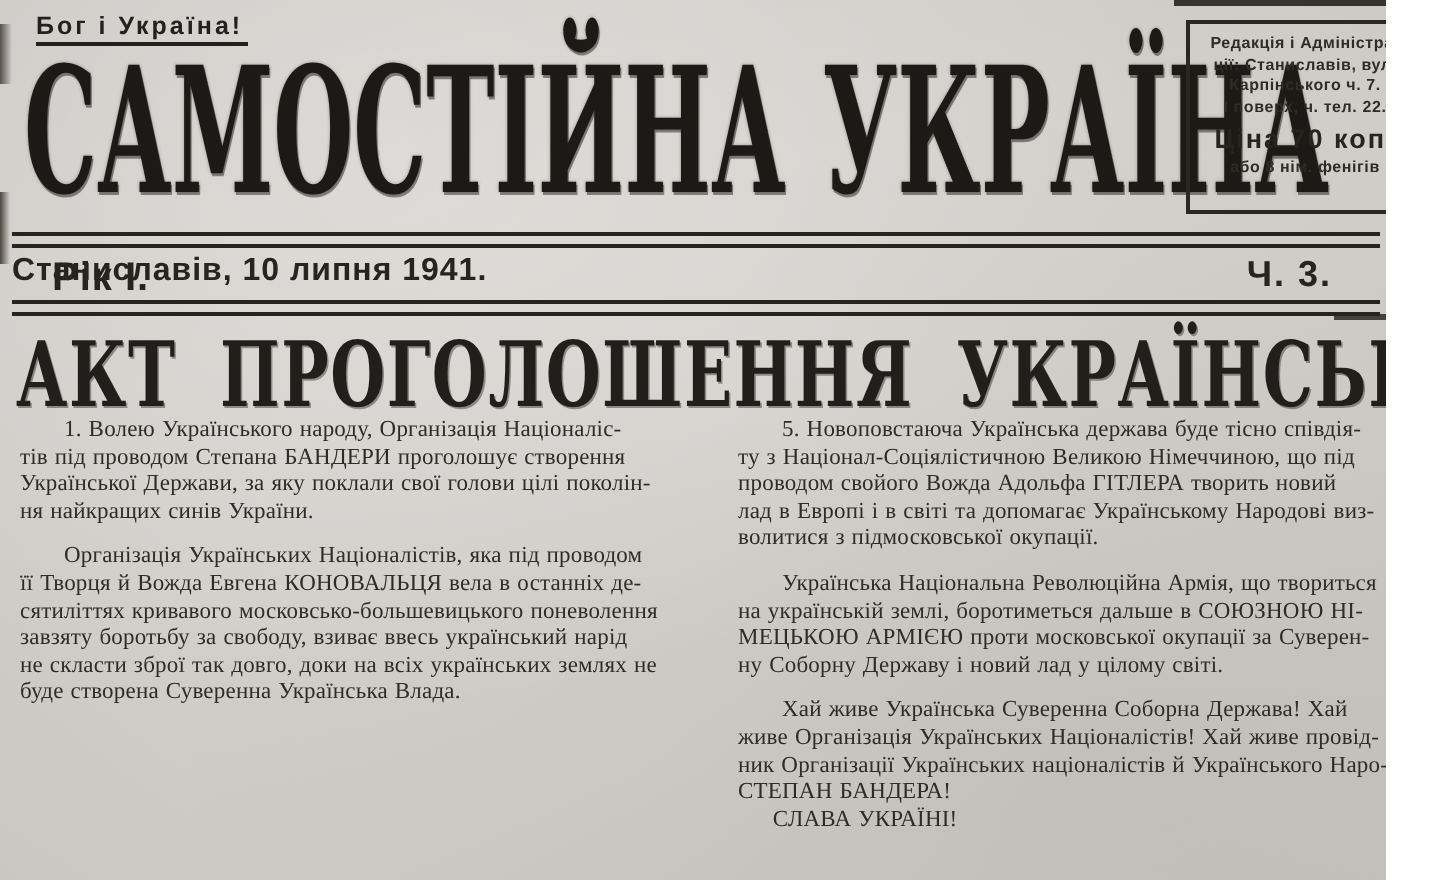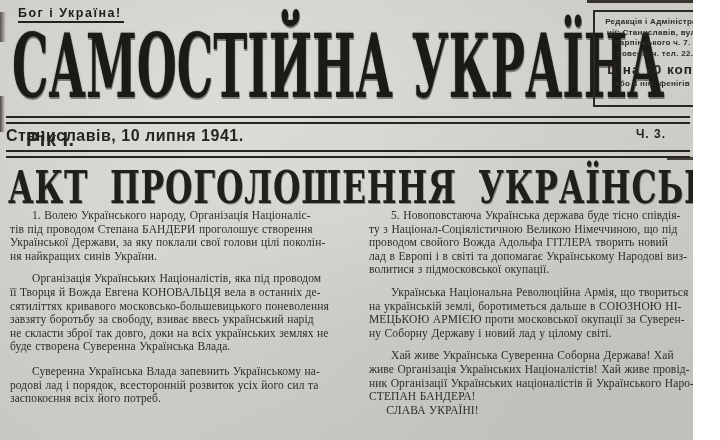--- a/index.html
+++ b/index.html
@@ -44,21 +44,21 @@
   .info-box .price-note{font-size:8px;margin-top:2px;letter-spacing:.3px;}
 
   
   .rule{position:absolute;left:6px;right:3px;height:3px;border-top:2px solid #26241f;border-bottom:1px solid #26241f;}
   .rule-1{top:116px;height:4px;border-bottom-width:2px;}
   .rule-2{top:150px;height:4px;border-bottom-width:2px;}
   .dateline{position:absolute;left:6px;right:3px;top:124px;height:24px;
     font-family:"Liberation Sans",sans-serif;font-weight:bold;color:#26241f;}
   .dateline .volume{position:absolute;left:20px;top:4px;font-size:20px;letter-spacing:.5px;text-align:right;}
   .dateline .place-date{position:absolute;left:0;right:60px;top:3px;text-align:left;font-size:16px;letter-spacing:.5px;}
-  .dateline .issue{position:absolute;right:24px;top:3px;font-size:12px;letter-spacing:1px;}
+  .dateline .issue{position:absolute;right:24px;top:3px;font-size:18px;letter-spacing:1px;}
 
   
   .headline{
     position:absolute;left:8px;top:161px;margin:0;
     font-family:"DejaVu Serif",serif;font-weight:bold;font-size:41px;
     white-space:nowrap;letter-spacing:1px;word-spacing:13px;color:#211f1b;
     transform:scale(0.77,1.1);transform-origin:left top;
     text-shadow:1px 1px 0 rgba(28,26,22,.4);
   }
 
@@ -114,23 +114,20 @@
       <p class="indent">1. Волею Українського народу, Організація Націоналіс-
 тів під проводом Степана БАНДЕРИ проголошує створення
 Української Держави, за яку поклали свої голови цілі поколін-
 ня найкращих синів України.</p>
       <p class="indent">Організація Українських Націоналістів, яка під проводом
 її Творця й Вожда Евгена КОНОВАЛЬЦЯ вела в останніх де-
 сятиліттях кривавого московсько-большевицького поневолення
 завзяту боротьбу за свободу, взиває ввесь український нарід
 не скласти зброї так довго, доки на всіх українських землях не
 буде створена Суверенна Українська Влада.</p>
-      <p class="indent">Суверенна Українська Влада запевнить Українському на-
-родові лад і порядок, всесторонній розвиток усіх його сил та
-заспокоєння всіх його потреб.</p>
     </div>
     <div class="col col-right">
       <p class="indent">5. Новоповстаюча Українська держава буде тісно співдія-
 ту з Націонал-Соціялістичною Великою Німеччиною, що під
 проводом свойого Вожда Адольфа ГІТЛЕРА творить новий
 лад в Европі і в світі та допомагає Українському Народові виз-
 волитися з підмосковської окупації.</p>
       <p class="indent">Українська Національна Революційна Армія, що твориться
 на українській землі, боротиметься дальше в СОЮЗНОЮ НІ-
 МЕЦЬКОЮ АРМІЄЮ проти московської окупації за Суверен-

